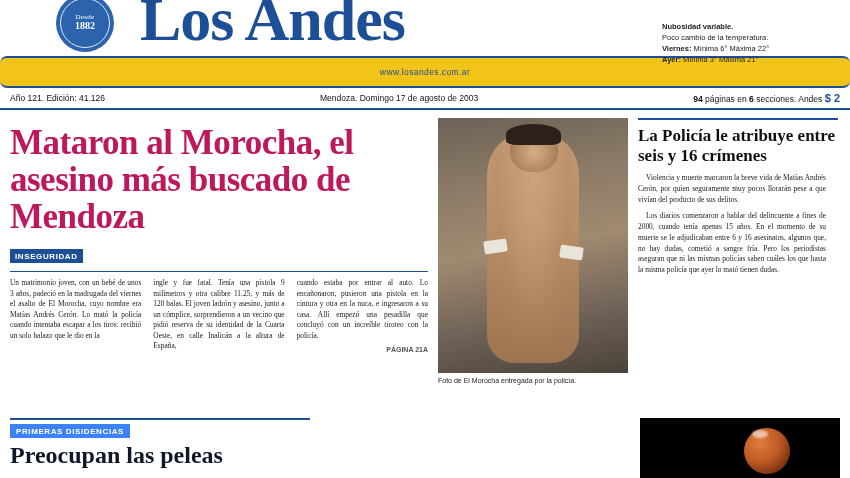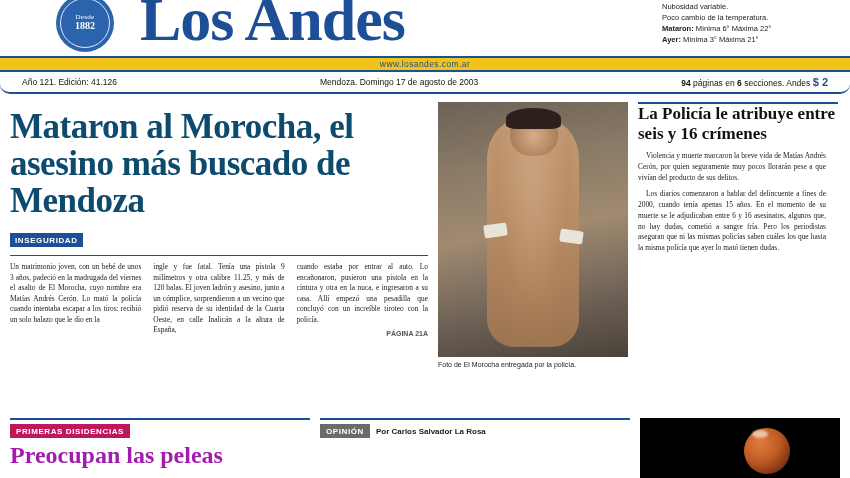--- a/index.html
+++ b/index.html
@@ -52,47 +52,47 @@
   }
 
   .weather {
     position:absolute; right:8px; top:2px;
     width: 180px;
     font-family: "Liberation Sans", sans-serif;
     font-size: 7.5px;
     color:#222;
     line-height: 1.45;
   }
-  .weather .w-title { font-weight: normal; }
+  .weather .w-title { font-weight: bold; margin-top: 20px; }
   .weather .w-row span.lbl { font-weight:bold; }
 
   
   .webbar {
-    height: 16px;
+    height: 32px;
     background: #f2c318;
     border-top: 2px solid #1d4f96;
     border-bottom: 2px solid #1d4f96;
     display:flex; align-items:center; justify-content:center;
     font-family:"Liberation Sans", sans-serif;
     font-size: 8.5px;
     color:#1d4f96;
     letter-spacing:.4px;
+    border-radius:7px;
   }
 
   
   .infostrip {
     height: 22px;
     display:flex; align-items:center;
     justify-content:space-between;
-    padding: 0 22px;
+    padding: 0 10px;
     font-family:"Liberation Sans", sans-serif;
     font-size: 8.5px;
     color:#111;
     border-bottom: 2px solid #1d4f96;
-    border-radius: 10px;
   }
   .infostrip .center { font-size:8.5px; }
   .infostrip b { font-weight:bold; }
   .price-blue { color:#1d4f96; font-weight:bold; font-size:11px; }
 
   
   .content {
     display:flex;
     padding: 8px 10px 0 10px;
     gap: 10px;
@@ -100,21 +100,21 @@
   }
   .col-left { width: 418px; position:relative; }
   .col-mid  { width: 190px; }
   .col-right{ width: 200px; position:relative; }
 
   .headline {
     font-family:"Liberation Serif", serif;
     font-weight:bold;
     font-size: 35px;
     line-height: 1.06;
-    color:#0c4a6e;
+    color:#be185d;
     letter-spacing:-0.5px;
     margin-top: 6px;
   }
 
   .kicker-row {
     margin-top: 12px;
     display:flex; align-items:flex-start; gap:6px;
   }
   .kicker {
     background:#1d4f96; color:#fff;
@@ -181,54 +181,54 @@
   .photo .band1 { left:24%; top:48%; width:12%; transform:rotate(-8deg); }
   .photo .band2 { left:64%; top:50%; width:12%; transform:rotate(8deg); }
   .photo-cap {
     font-family:"Liberation Sans", sans-serif;
     font-size:7px; color:#222; margin-top:3px; line-height:1.3;
   }
 
   .right-head {
     font-family:"Liberation Serif", serif;
     font-weight:bold; font-size:17px; line-height:1.15; color:#111;
-    border-top:2px solid #1d4f96; 
+    border-top:2px solid #1d4f96; padding-top:6px;
   }
   .right-body {
     font-family:"Liberation Serif", serif;
     font-size:7.4px; line-height:1.45; text-align:justify; color:#1a1a1a;
     margin-top:8px;
   }
   .right-body p { margin:0 12px 6px 0; text-indent: 8px; }
 
   
   .bottom {
     position:absolute; left:0; right:0; bottom:0;
     height: 60px;
     padding: 0 10px;
     display:flex; gap:10px;
   }
   .b-col1 { width: 300px; }
   .b-col2 { width: 310px; }
   .b-col3 { width: 200px; position:relative; }
 
   .sect-tag {
-    background:#be185d; color:#fff;
+    background:#3b82f6; color:#fff;
     font-family:"Liberation Sans", sans-serif;
     font-size:8px; font-weight:bold; letter-spacing:.6px;
     padding:3px 6px 2px 6px; display:inline-block;
   }
   .sect-tag.gray { background:#6b6b6b; }
   .tag-row { display:flex; align-items:center; gap:6px; border-top:2px solid #1d4f96; padding-top:4px; }
   .byline {
     font-family:"Liberation Sans", sans-serif; font-size:8px; font-weight:bold; color:#222;
   }
   .b-head {
     font-family:"Liberation Serif", serif; font-weight:bold;
-    font-size:24px; line-height:1.08; color:#a21caf; margin-top:5px;
+    font-size:24px; line-height:1.08; color:#0f172a; margin-top:5px;
   }
   .mars {
     position:absolute; right:0; top:0; width:200px; height:60px;
     background:#000; overflow:hidden;
   }
   .mars .planet {
     position:absolute; left:52%; top:10px; width:46px; height:46px; border-radius:50%;
     background: radial-gradient(circle at 35% 32%, #e07c3a 0%, #bf5a24 45%, #7d3413 75%, #3a1607 100%);
   }
   .mars .cap {
@@ -247,21 +247,21 @@
   </div>
 
   <div class="title-wrap">
     <div class="main-title">Los Andes</div>
   </div>
 
   <div class="weather">
     <div class="w-title">Nubosidad variable.</div>
     <div>Poco cambio de la temperatura.</div>
     <div class="w-row">
-      <span class="lbl">Mataron:</span>
+      <span class="lbl">Viernes:</span>
       <span>Mínima 6°  Máxima 22°</span>
     </div>
     <div class="w-row">
       <span class="lbl">Ayer:</span>
       <span>Mínima 3°  Máxima 21°</span>
     </div>
   </div>
 </div>
 
 <div class="webbar">
@@ -323,24 +323,20 @@
 
 <div class="bottom">
   <div class="b-col1">
     <div class="tag-row">
       <span class="sect-tag">PRIMERAS DISIDENCIAS</span>
     </div>
     <div class="b-head">Preocupan las peleas</div>
   </div>
 
   <div class="b-col2">
-    <div class="tag-row">
-      <span class="sect-tag gray">OPINIÓN</span>
-      <span class="byline">Por Carlos Salvador La Rosa</span>
-    </div>
   </div>
 
   <div class="b-col3">
     <div class="mars">
       <div class="planet"></div>
       <div class="cap"></div>
     </div>
   </div>
 </div>
 

